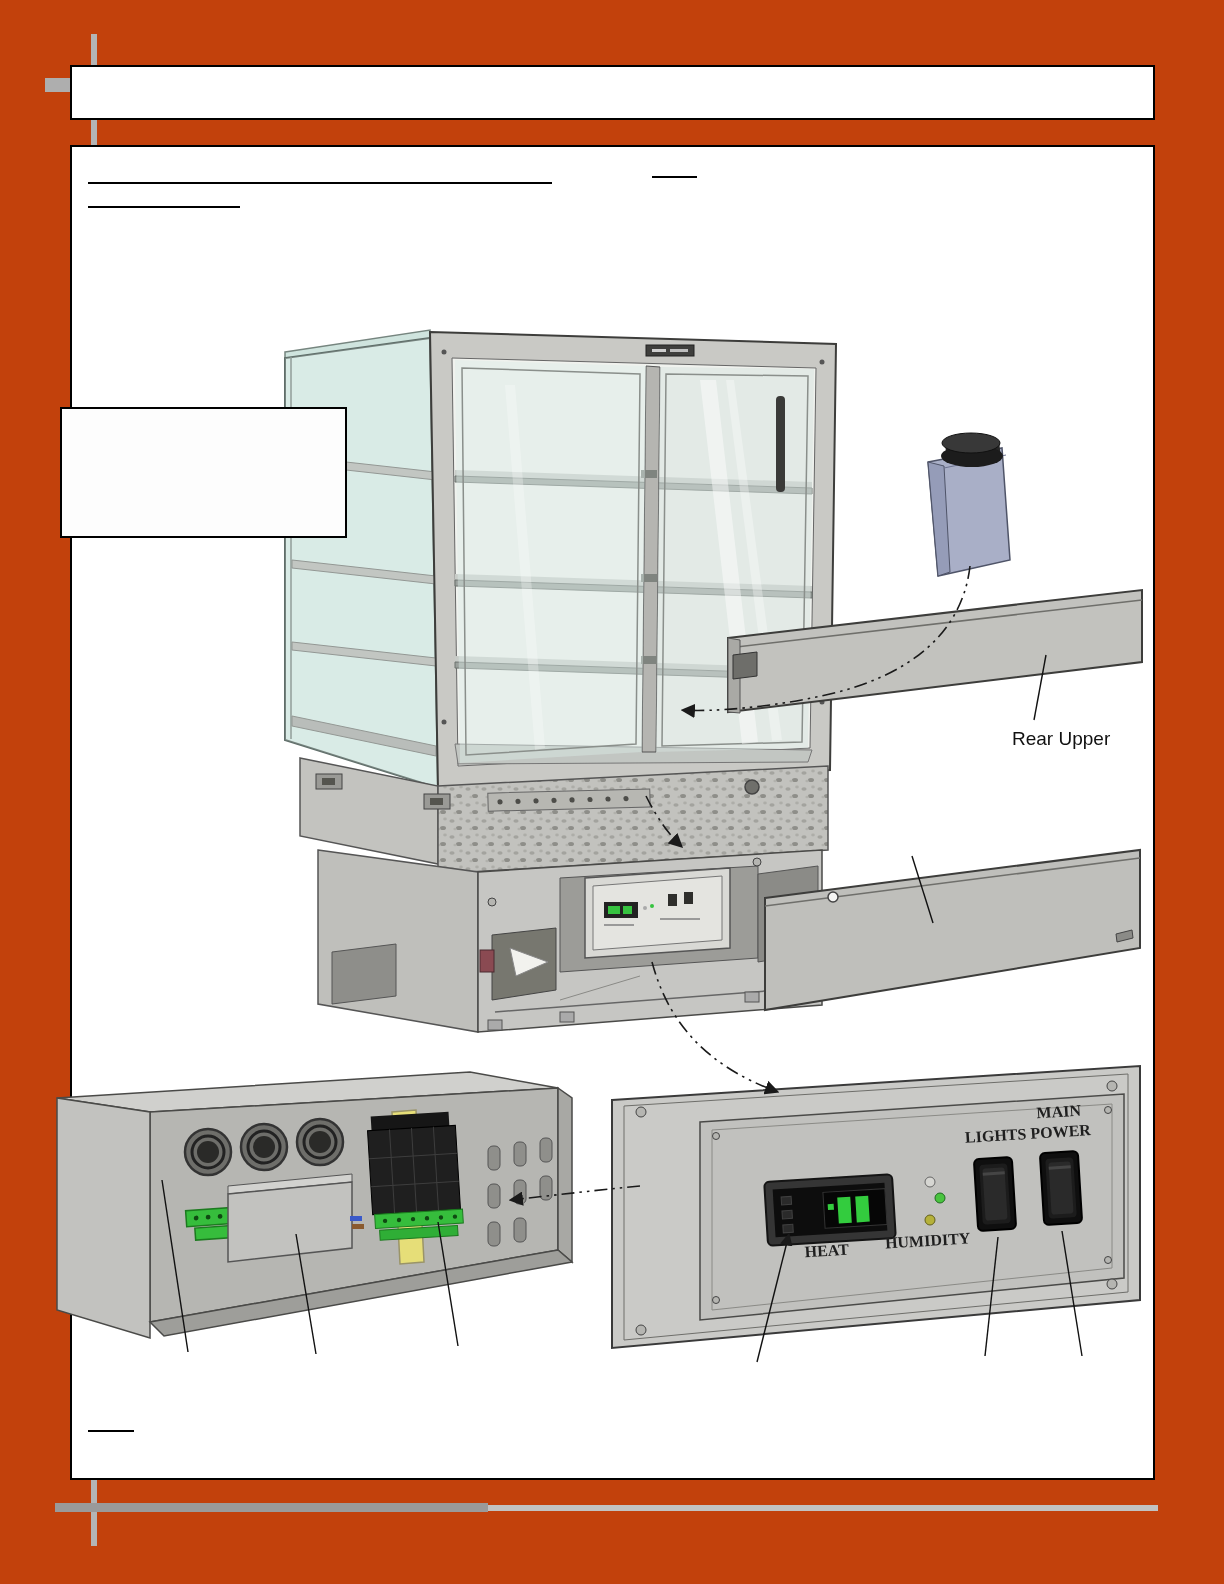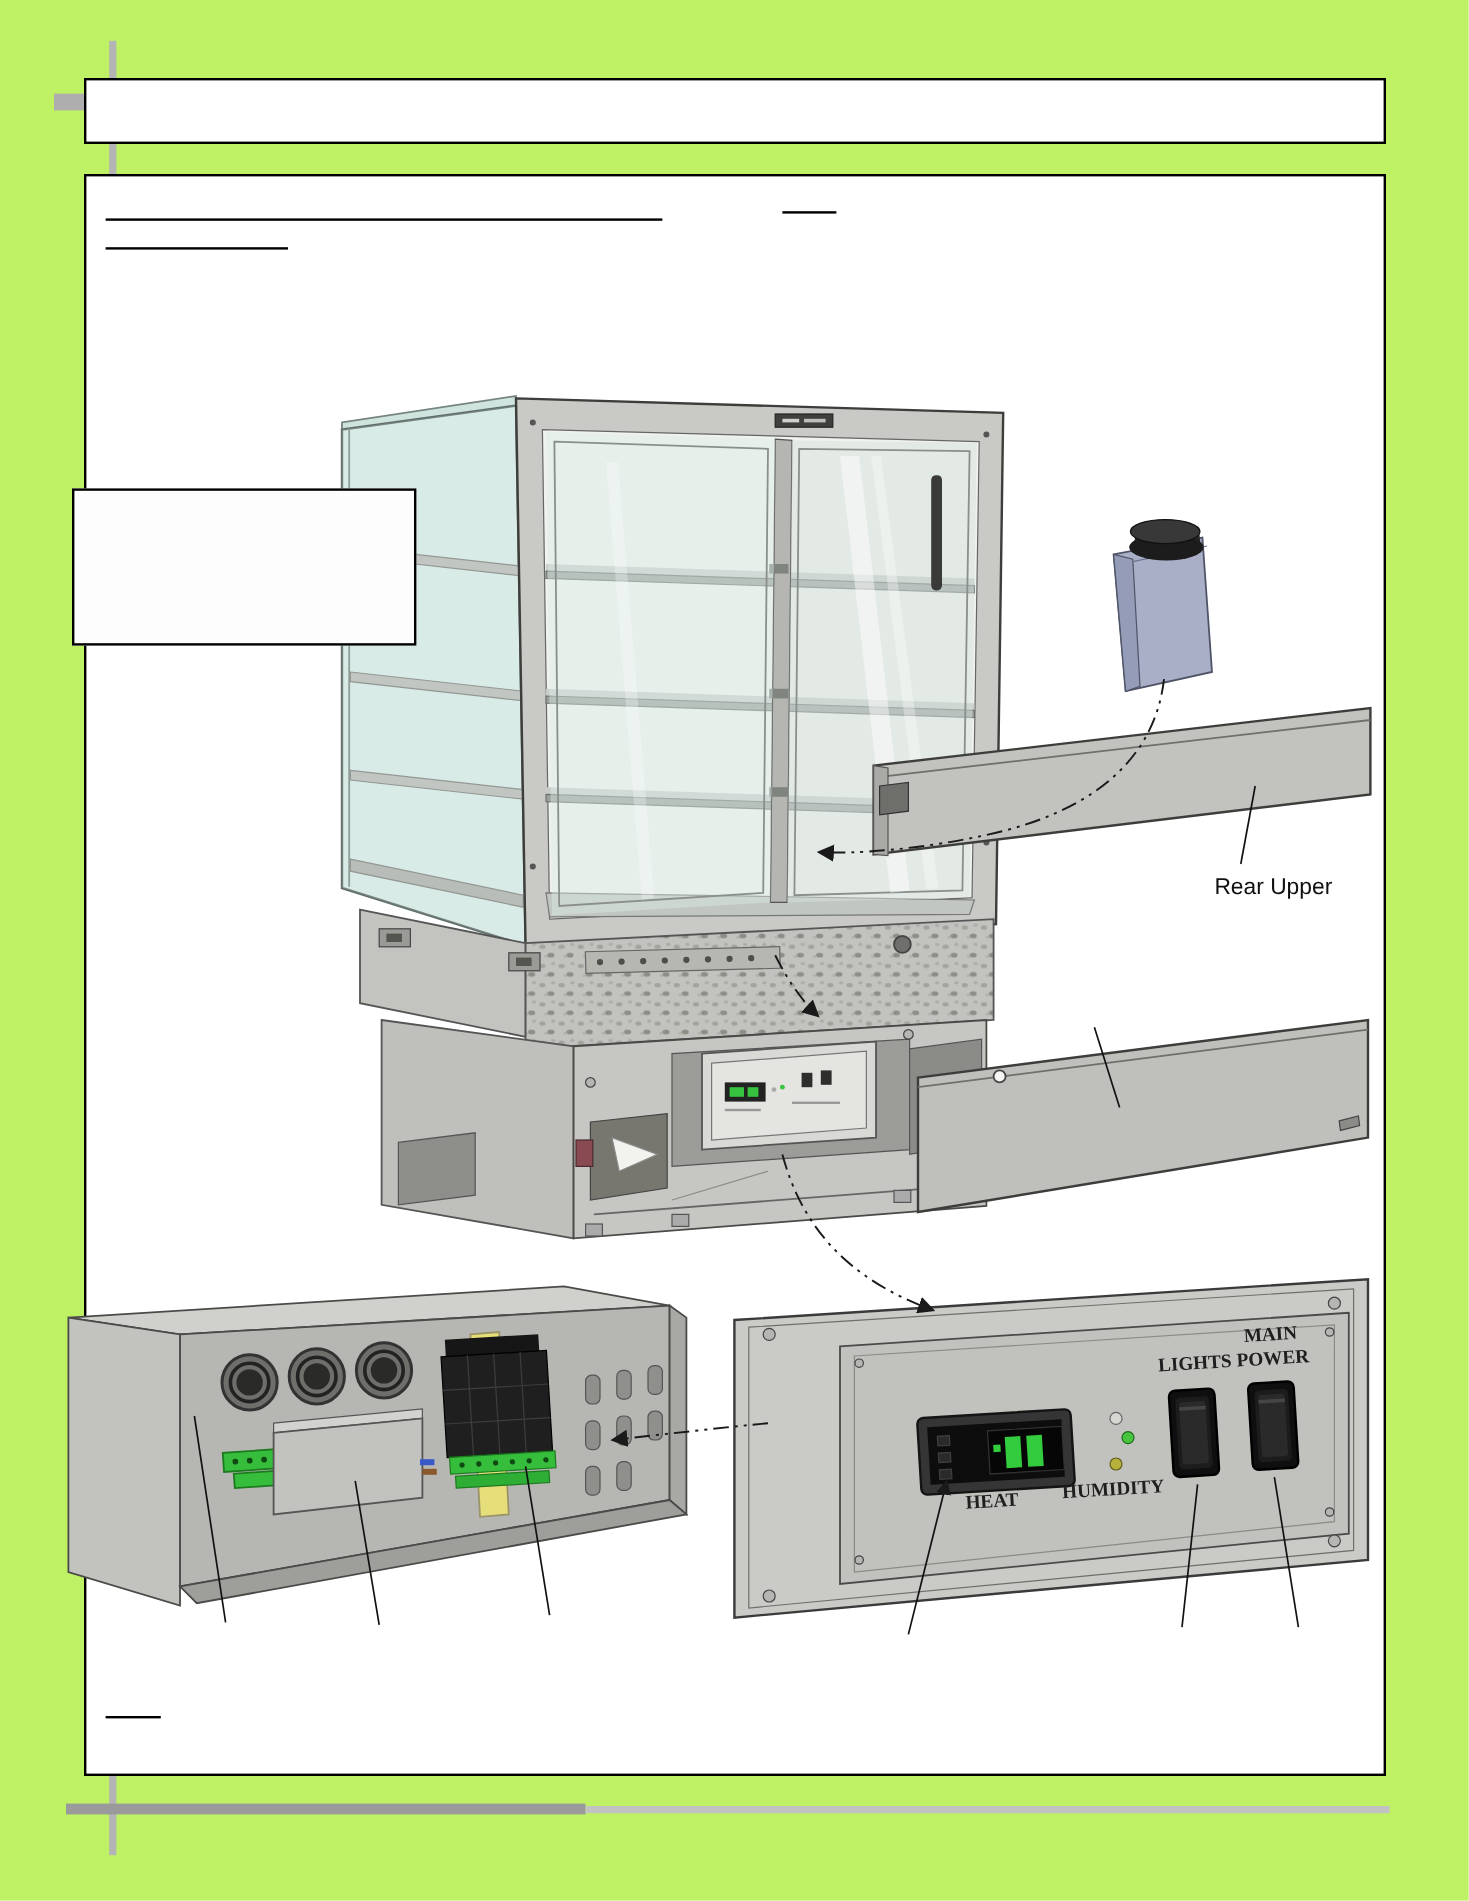--- a/index.html
+++ b/index.html
@@ -1,16 +1,16 @@
 <!DOCTYPE html>
 <html><head>
 <meta charset="utf-8">
 <style>
   html,body{margin:0;padding:0;background:#ffffff;}
-  .page{position:relative;width:1224px;height:1584px;background:#bef264;
+  .page{position:relative;width:1224px;height:1584px;background:#c2410c;
         font-family:"Liberation Sans",sans-serif;overflow:hidden;}
   .abs{position:absolute;}
   .v-rule{left:91px;top:34px;width:6px;height:1512px;background:#b4b4b4;z-index:0;}
   .header-tab{left:45px;top:78px;width:26px;height:14px;background:#aeaeae;z-index:0;}
   .header-bar{left:70px;top:65px;width:1081px;height:51px;background:#ffffff;
               border:2px solid #000;z-index:1;}
   .main-frame{left:70px;top:145px;width:1081px;height:1331px;background:#ffffff;
               border:2px solid #000;z-index:1;}
   .rule{background:#000;z-index:2;}
   .title-rule{left:88px;top:182px;width:464px;height:2px;}

